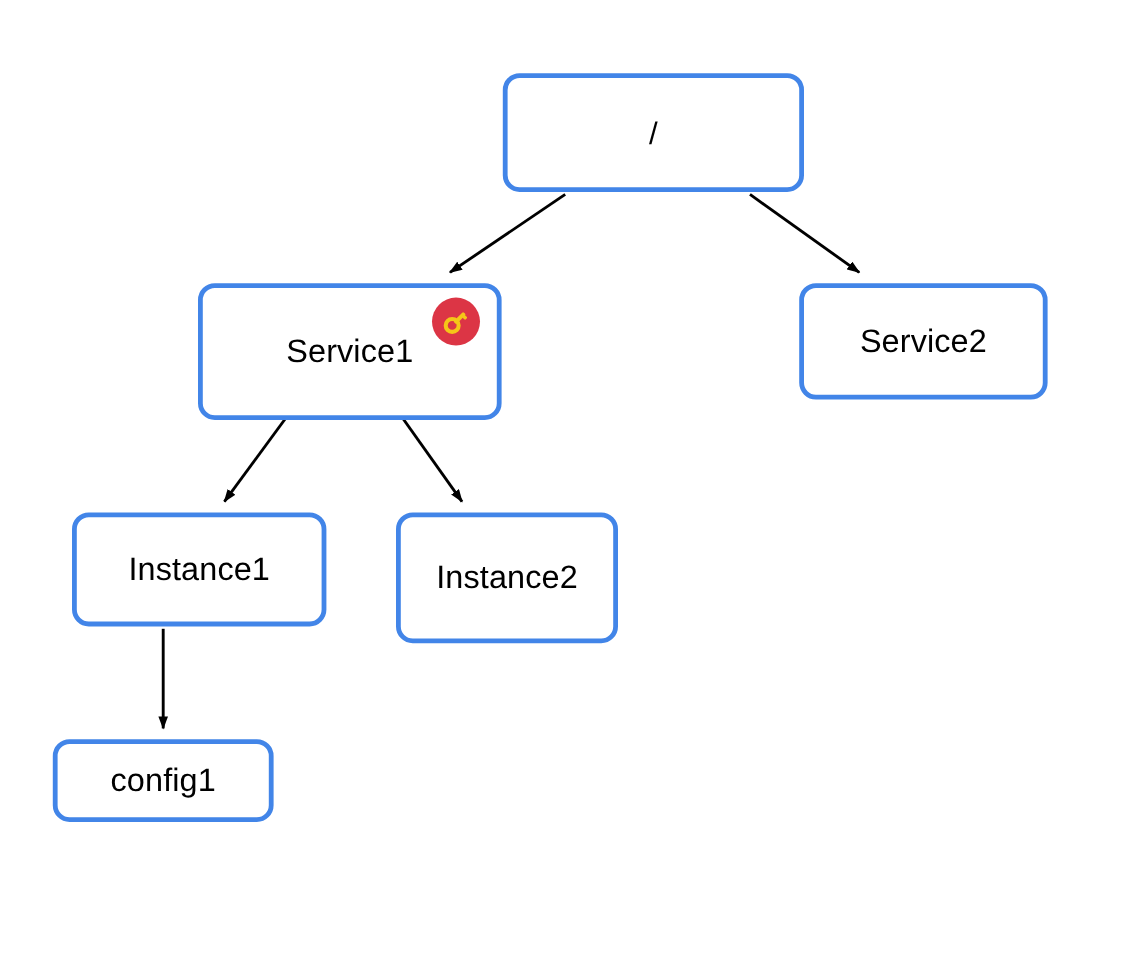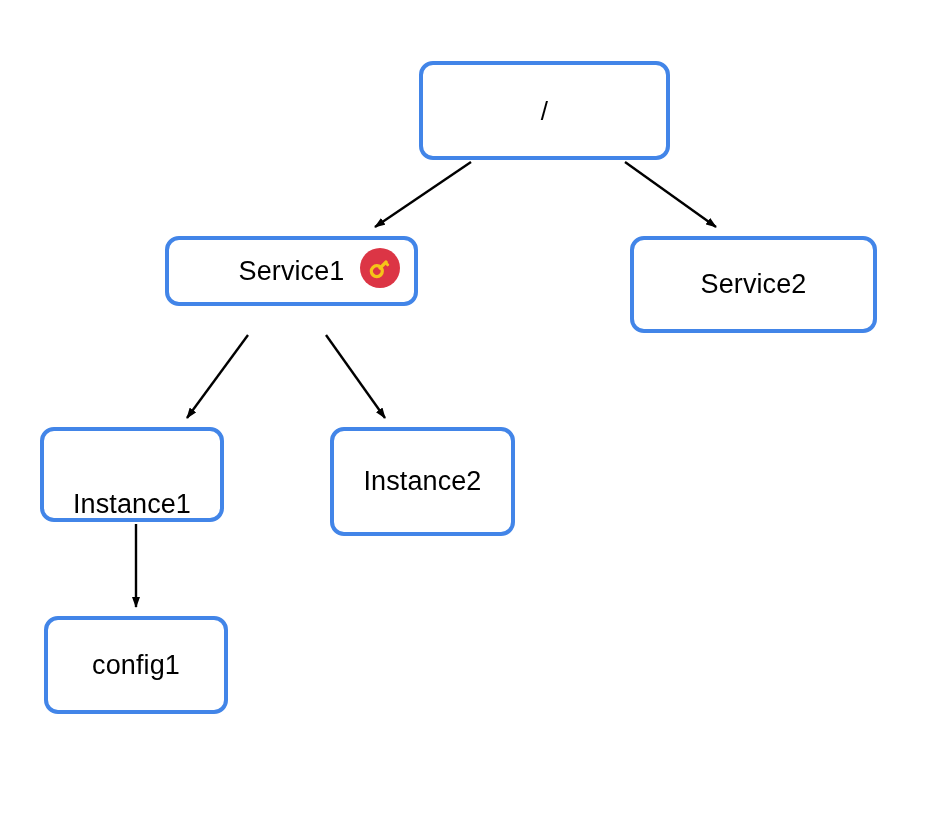--- a/index.html
+++ b/index.html
@@ -44,25 +44,25 @@
     line-height: 1;
     color: #000000;
     letter-spacing: 0.1px;
     white-space: nowrap;
   }
   .node-label.slash {
     font-size: 26px;
   }
   
   #node-root      { left: 419px; top: 61px;  width: 251px; height: 99px; }
-  #node-service1  { left: 165px; top: 236px; width: 253px; height: 70px; }
-  #node-service2  { left: 630px; top: 236px; width: 247px; height: 97px; }
-  #node-instance1 { left: 40px;  top: 427px; width: 184px; height: 95px; align-items: flex-end; }
+  #node-service1  { left: 165px; top: 236px; width: 253px; height: 114px; }
+  #node-service2  { left: 666px; top: 236px; width: 207px; height: 97px; }
+  #node-instance1 { left: 60px;  top: 427px; width: 212px; height: 95px; }
   #node-instance2 { left: 330px; top: 427px; width: 185px; height: 109px; }
-  #node-config1   { left: 44px;  top: 616px; width: 184px; height: 98px; }
+  #node-config1   { left: 44px;  top: 616px; width: 184px; height: 69px; }
 
   
   .badge-key {
     position: absolute;
     left: 360px;
     top: 248px;
     width: 40px;
     height: 40px;
     border-radius: 50%;
     background: #dc3545;

